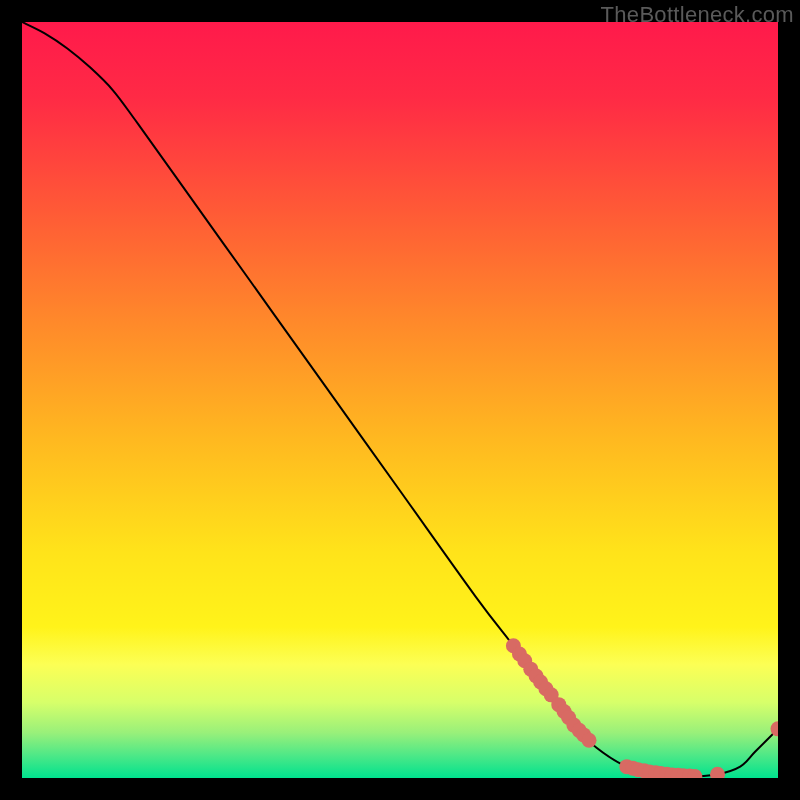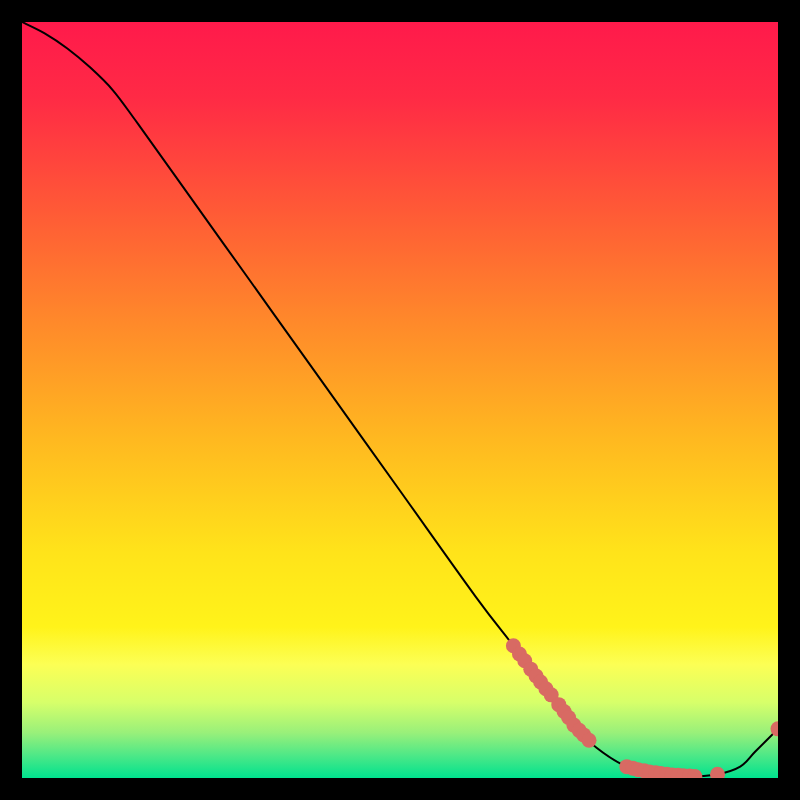--- a/index.html
+++ b/index.html
@@ -35,20 +35,21 @@
   }
   svg {
     display: block;
   }
 </style>
 </head>
 <body>
 
 <div class="frame">
 
+  <div class="watermark">TheBottleneck.com</div>
 
   <div class="plot">
     <svg id="chart-svg" width="756" height="756" viewBox="0 0 756 756">
       <defs>
         <linearGradient id="bg-grad" x1="0" y1="0" x2="0" y2="1">
             <stop offset="0.0%" stop-color="#ff1a4b"></stop>
             <stop offset="10.0%" stop-color="#ff2a45"></stop>
             <stop offset="25.0%" stop-color="#ff5a36"></stop>
             <stop offset="40.0%" stop-color="#ff8a2a"></stop>
             <stop offset="55.0%" stop-color="#ffb820"></stop>

